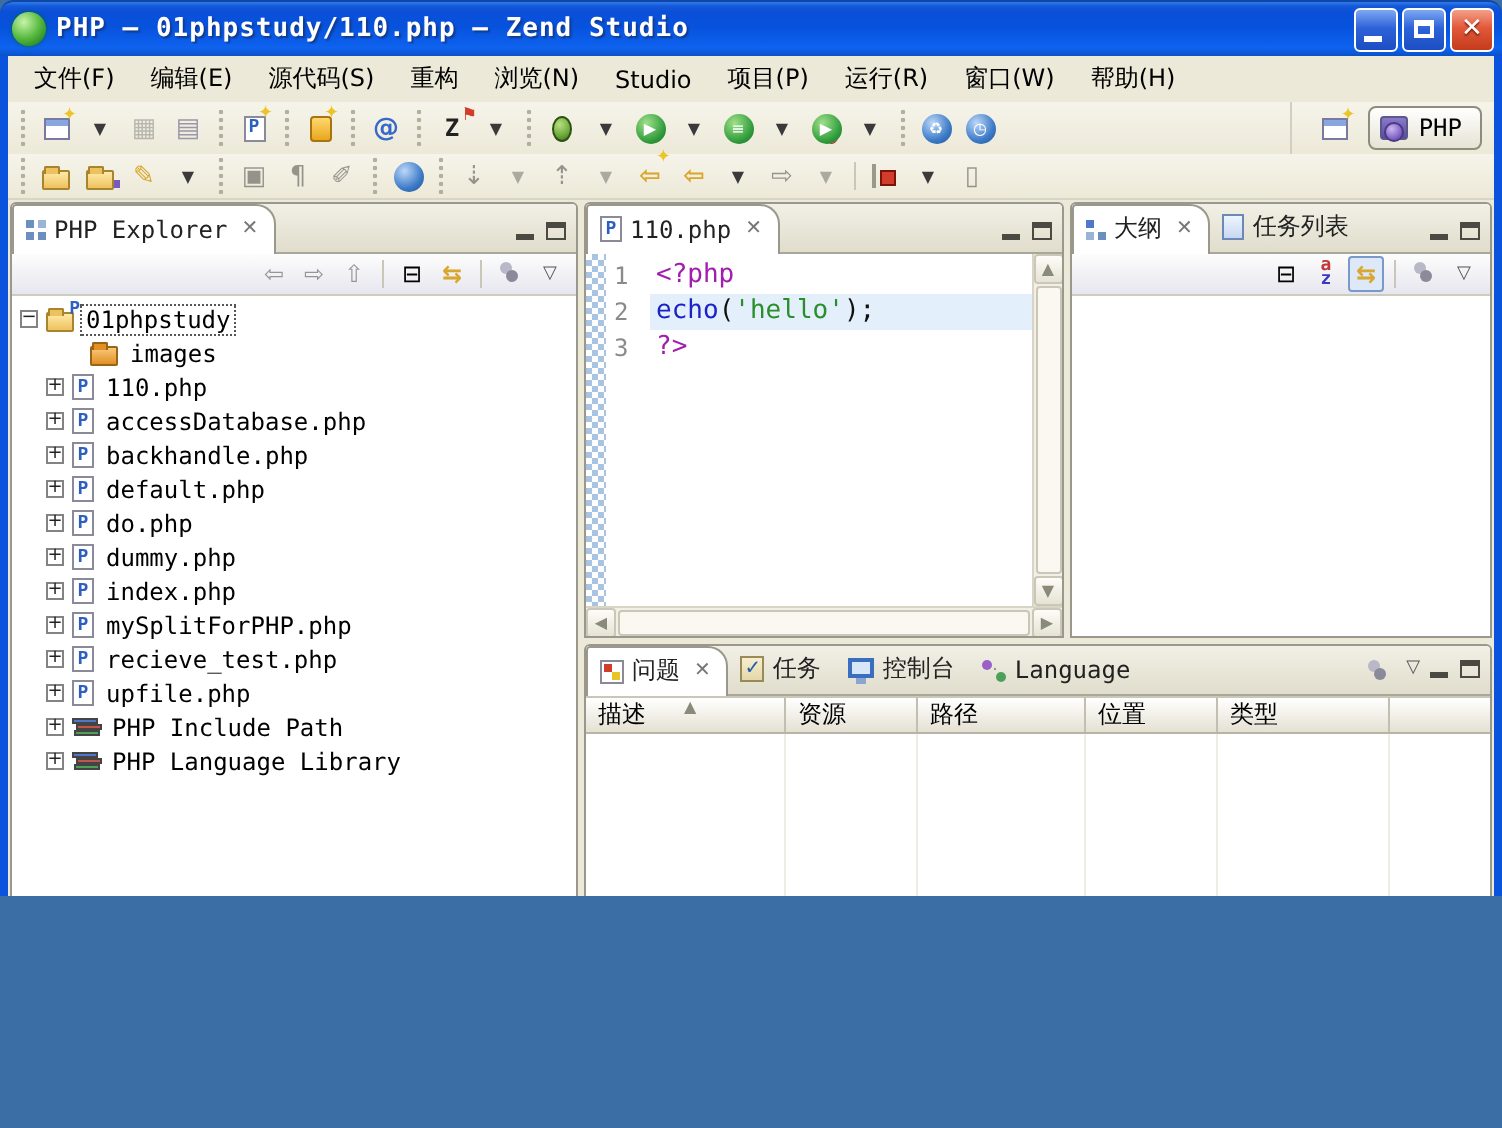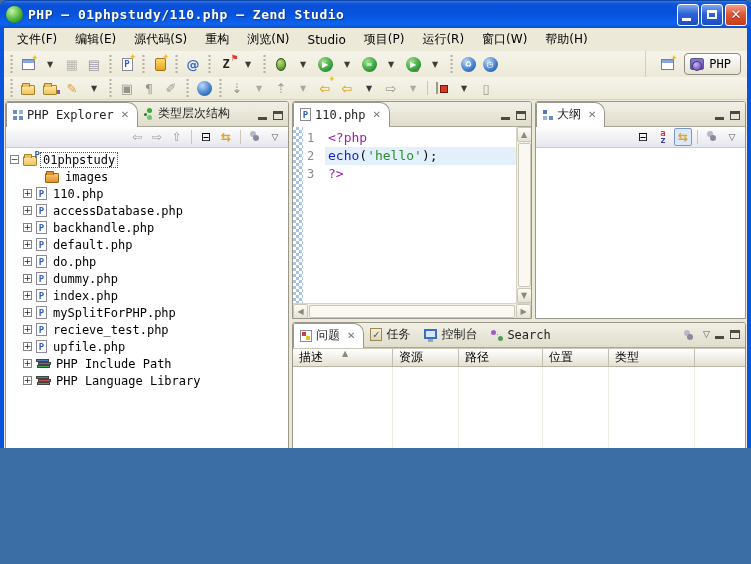--- a/index.html
+++ b/index.html
@@ -352,24 +352,20 @@
 
     <div class="main">
 
       <div class="panel" id="explorer">
         <div class="tabs">
           <div class="tab active">
             <span class="i-grid"></span>
             <span class="tlabel">PHP Explorer</span>
             <span class="x">✕</span>
           </div>
-          <div class="tab">
-            <span class="i-hier"></span>
-            <span>类型层次结构</span>
-          </div>
           <div class="tabfill"></div>
           <div class="pbtns">
             <span class="pb-min"></span>
             <span class="pb-max"></span>
           </div>
         </div>
         <div class="viewbar">
           <span class="vbtn dis">⇦</span>
           <span class="vbtn dis">⇨</span>
           <span class="vbtn dis">⇧</span>
@@ -543,20 +539,24 @@
         </div>
       </div>
 
       <div class="panel" id="outline">
         <div class="tabs">
           <div class="tab active">
             <span class="i-outline"></span>
             <span>大纲</span>
             <span class="x">✕</span>
           </div>
+          <div class="tab">
+            <span class="i-tasklist"></span>
+            <span>任务列表</span>
+          </div>
           <div class="tabfill"></div>
           <div class="pbtns">
             <span class="pb-min"></span>
             <span class="pb-max"></span>
           </div>
         </div>
         <div class="viewbar">
           <span class="vbtn">⊟</span>
           <span class="vbtn">
               <span class="azsort">
@@ -588,21 +588,21 @@
           <div class="tab">
             <span class="i-task">✓</span>
             <span>任务</span>
           </div>
           <div class="tab">
             <span class="i-console"></span>
             <span>控制台</span>
           </div>
           <div class="tab">
             <span class="i-server"></span>
-            <span class="tlabel">Search</span>
+            <span class="tlabel">Language</span>
           </div>
           <div class="tabfill"></div>
           <div class="pbtns">
             <span class="vbtn" style="margin-bottom:-4px">
                 <span class="balls"></span>
               </span>
             <span class="tri">▽</span>
             <span class="pb-min"></span>
             <span class="pb-max"></span>
           </div>

